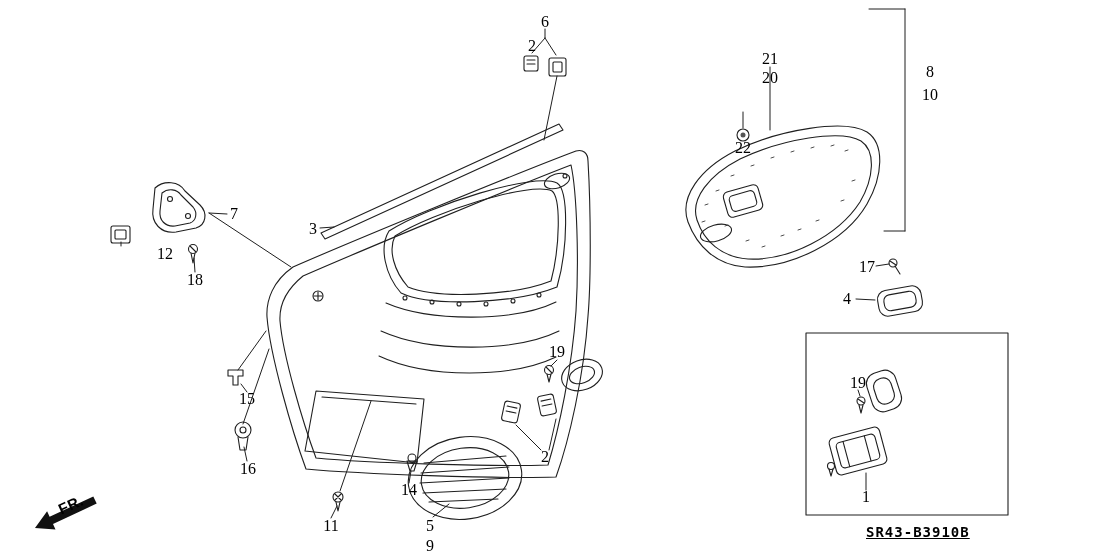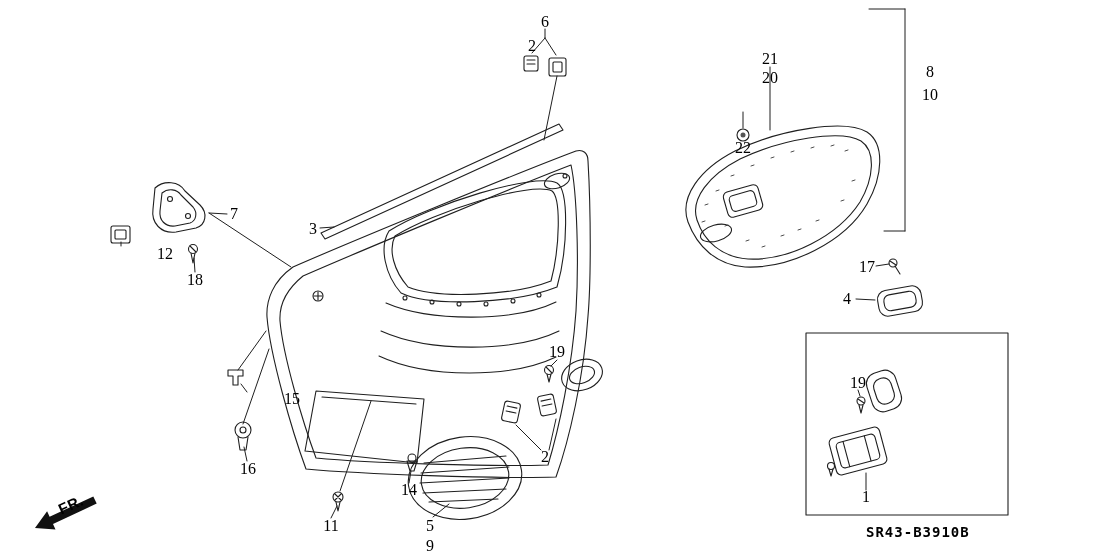--- a/index.html
+++ b/index.html
@@ -9,21 +9,21 @@
   }
   .stage svg { position:absolute; left:0; top:0; }
   .callout {
     position:absolute; transform:translate(-50%,-50%);
     font-family:"Liberation Serif", serif; font-size:16px; color:#000;
     white-space:nowrap; line-height:1; user-select:none;
   }
   .diagram-code {
     position:absolute; left:866px; top:524px;
     font-family:"DejaVu Sans Mono", monospace; font-weight:bold;
-    font-size:14px; letter-spacing:1px; color:#000;
+    font-size:14px; letter-spacing:1px; color:#000;text-decoration:underline;
   }
   .fr-label {
     position:absolute; left:58px; top:496px; transform:rotate(-24deg);
     font-family:"Liberation Sans", sans-serif; font-weight:bold;
     font-size:15px; color:#000; letter-spacing:0.5px;
   }
 </style>
 </head>
 <body>
 
@@ -186,21 +186,21 @@
       <div class="callout" style="left: 743px; top: 104px; margin-top: 44px;">22</div>
       <div class="callout" style="left: 930px; top: 72px;">8</div>
       <div class="callout" style="left: 930px; top: 95px; text-align: center;">10</div>
       <div class="callout" style="left: 313px; top: 229px;">3</div>
       <div class="callout" style="left: 234px; top: 214px;">7</div>
       <div class="callout" style="left: 121px; top: 254px; margin-left: 44px;">12</div>
       <div class="callout" style="left: 195px; top: 280px;">18</div>
       <div class="callout" style="left: 867px; top: 267px;">17</div>
       <div class="callout" style="left: 847px; top: 299px;">4</div>
       <div class="callout" style="left: 557px; top: 352px;">19</div>
-      <div class="callout" style="left: 247px; top: 399px; margin-left: 45px;">15</div>
+      <div class="callout" style="left: 247px; top: 399px;">15</div>
       <div class="callout" style="left: 248px; top: 469px;">16</div>
       <div class="callout" style="left: 545px; top: 457px;">2</div>
       <div class="callout" style="left: 409px; top: 490px;">14</div>
       <div class="callout" style="left: 331px; top: 526px;">11</div>
       <div class="callout" style="left: 430px; top: 526px;">5</div>
       <div class="callout" style="left: 430px; top: 546px;">9</div>
       <div class="callout" style="left: 858px; top: 383px;">19</div>
       <div class="callout" style="left: 866px; top: 497px;">1</div>
     </div>
 

